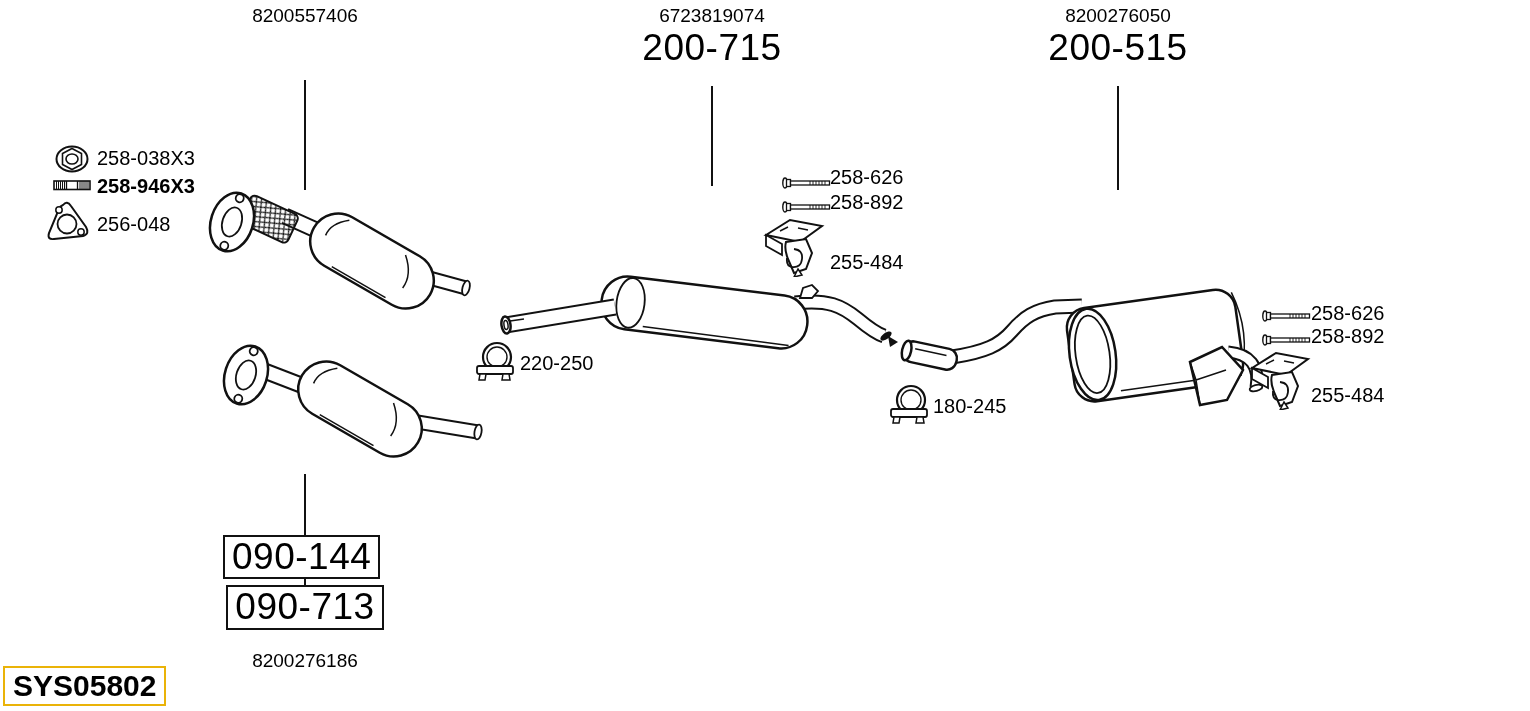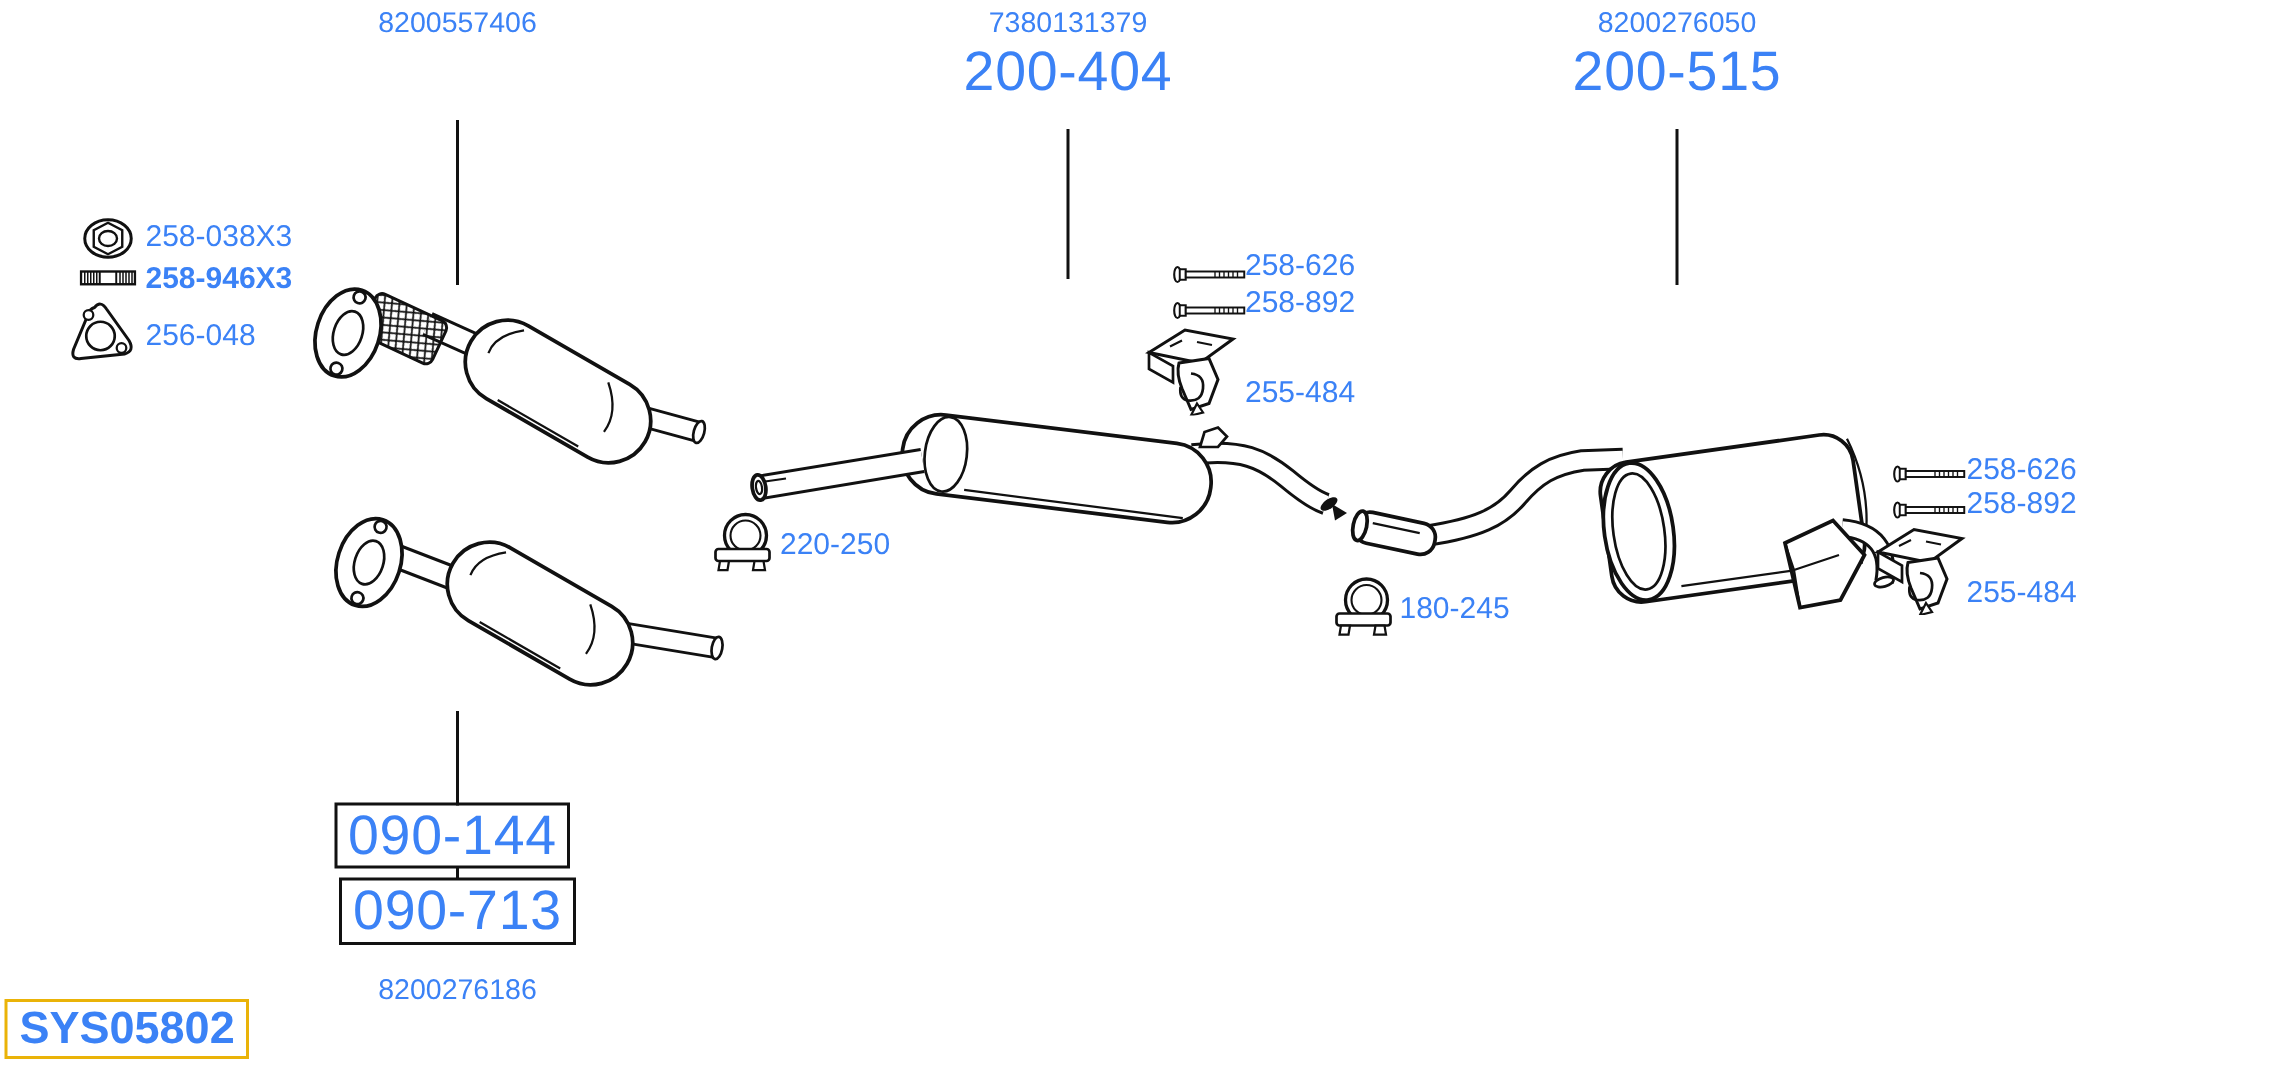--- a/index.html
+++ b/index.html
@@ -1,17 +1,17 @@
 <!DOCTYPE html>
 <html><head>
 <meta charset="utf-8">
 <style>
   html,body{margin:0;padding:0;background:#fff;}
   .canvas{position:relative;width:1498px;height:711px;background:#fff;overflow:hidden;
-          font-family:"Liberation Sans", sans-serif;color:#3b82f6;}
+          font-family:"Liberation Sans", sans-serif;color:#000000;}
   .abs{position:absolute;}
   .ref-small{font-size:19px;line-height:20px;white-space:nowrap;}
   .code-big{font-size:37px;line-height:1.04;white-space:nowrap;letter-spacing:0.5px;}
   .code-box{display:block;width:fit-content;margin:3px auto 0;border:2px solid #111;padding:1px 7px;}
   .code-plain{display:block;margin-top:3px;}
   .center{text-align:center;}
   .part-label{font-size:20px;line-height:21px;white-space:nowrap;}
   .sys-box{display:inline-block;border:2px solid #eab308;padding:2px 8px;font-size:30px;line-height:1.05;font-weight:bold;}
   .art{position:absolute;left:0;top:0;}
   .icon{position:absolute;}
@@ -169,22 +169,22 @@
       <path d="M1190 362 L1222 347 L1243 370 L1227 400 L1200 405 Z" class="body"></path>
       <path d="M1200 405 L1196 380 L1190 362 M1196 380 L1226 370" class="thin"></path>
     </g>
   </svg>
 
   <div class="abs center" style="left:205px;top:6px;width:200px;">
     <div class="ref-small">8200557406</div>
   </div>
 
   <div class="abs center" style="left:612px;top:6px;width:200px;">
-    <div class="ref-small">7380131379</div>
-    <div class="code-big code-plain">200-404</div>
+    <div class="ref-small">6723819074</div>
+    <div class="code-big code-plain">200-715</div>
   </div>
 
   <div class="abs center" style="left:1018px;top:6px;width:200px;">
     <div class="ref-small">8200276050</div>
     <div class="code-big code-plain">200-515</div>
   </div>
 
   <div class="abs center" style="left:205px;top:535px;width:200px;">
     <div class="code-big code-box" style="margin-top:0;margin-left:18px;">090-144</div>
     <div class="code-big code-box" style="margin-top:6px;">090-713</div>

